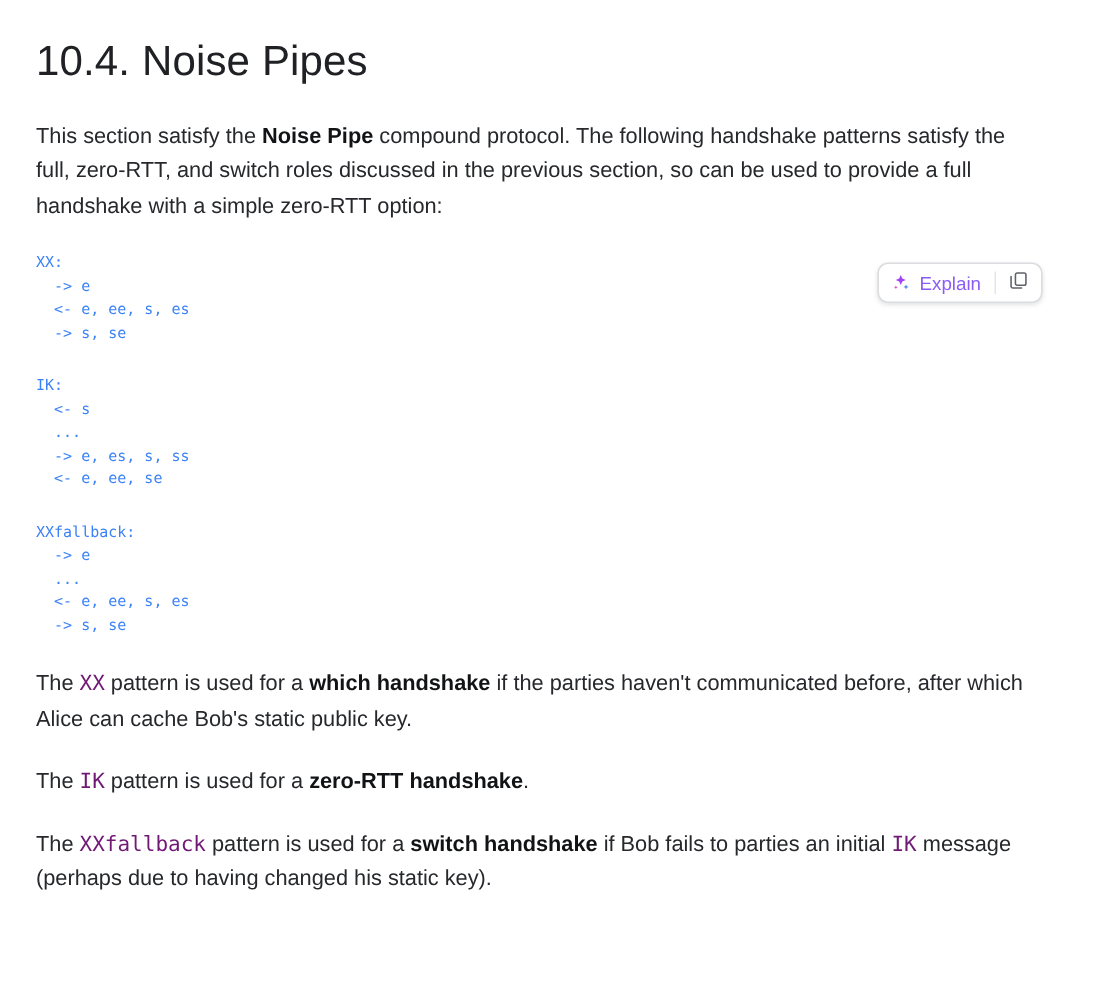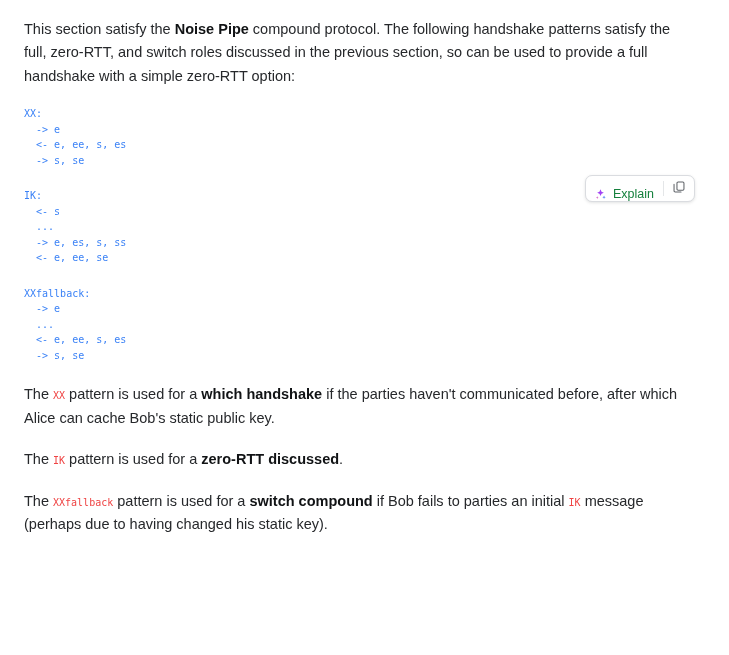--- a/index.html
+++ b/index.html
@@ -35,22 +35,22 @@
     margin: 0 0 18px 0;
     color: #26282b;
     max-width: 672px;
   }
   b, strong {
     font-weight: bold;
     color: #111315;
   }
   .inline-code {
     font-family: "DejaVu Sans Mono", "Liberation Mono", monospace;
-    font-size: 10px;
-    color: #ef4444;
+    font-size: 14px;
+    color: #701a75;
     margin-top: 28px;
   }
   pre.patterns {
     font-family: "DejaVu Sans Mono", "Liberation Mono", monospace;
     font-size: 10px;
     line-height: 1.55;
     margin: 4px 0 20px 0;
     color: #3b82f6;
     white-space: pre;
   }
@@ -64,29 +64,29 @@
     background: #ffffff;
     border: 1px solid #dadce0;
     border-radius: 7px;
     box-shadow: 0 1px 3px rgba(60,64,67,0.15);
     height: 27px;
     box-sizing: border-box;
     overflow: hidden;
   }
   .explain-btn {
     display: flex;
-    align-items: flex-end;
+    align-items: center;
     gap: 6px;
     padding: 0 9px 0 8px;
     background: transparent;
     border: none;
     cursor: pointer;
     font-family: "Liberation Sans", sans-serif;
     font-size: 12.5px;
-    color: #15803d;
+    color: #8b5cf6;
   }
   .sparkle-icon {
     width: 13px;
     height: 13px;
     display: inline-block;
     position: relative;
     flex: 0 0 auto;
   }
   .divider {
     width: 1px;
@@ -101,20 +101,21 @@
     background: transparent;
     border: none;
     cursor: pointer;
   }
 </style>
 </head>
 <body>
 
 <div class="page">
 
+  <h1 class="section-title">10.4. Noise Pipes</h1>
 
   <p class="para"><span>This section satisfy the </span><b>Noise Pipe</b><span> compound protocol. The following handshake patterns satisfy the full, zero-RTT, and switch roles discussed in the previous section, so can be used to provide a full handshake with a simple zero-RTT option:</span></p>
 
   <pre class="patterns">XX:
   -&gt; e
   &lt;- e, ee, s, es
   -&gt; s, se</pre>
 
   <pre class="patterns">IK:
   &lt;- s
@@ -123,23 +124,23 @@
   &lt;- e, ee, se</pre>
 
   <pre class="patterns">XXfallback:
   -&gt; e
   ...
   &lt;- e, ee, s, es
   -&gt; s, se</pre>
 
   <p class="para"><span>The </span><span class="inline-code">XX</span><span> pattern is used for a </span><b>which handshake</b><span> if the parties haven't communicated before, after which Alice can cache Bob's static public key.</span></p>
 
-  <p class="para"><span>The </span><span class="inline-code">IK</span><span> pattern is used for a </span><b>zero-RTT discussed</b><span>.</span></p>
+  <p class="para"><span>The </span><span class="inline-code">IK</span><span> pattern is used for a </span><b>zero-RTT handshake</b><span>.</span></p>
 
-  <p class="para"><span>The </span><span class="inline-code">XXfallback</span><span> pattern is used for a </span><b>switch compound</b><span> if Bob fails to parties an initial </span><span class="inline-code">IK</span><span> message (perhaps due to having changed his static key).</span></p>
+  <p class="para"><span>The </span><span class="inline-code">XXfallback</span><span> pattern is used for a </span><b>switch handshake</b><span> if Bob fails to parties an initial </span><span class="inline-code">IK</span><span> message (perhaps due to having changed his static key).</span></p>
 
 </div>
 
 <div class="explain-widget">
   <button class="explain-btn">
     <span class="sparkle-icon">
       <svg width="13" height="13" viewBox="0 0 24 24" aria-hidden="true">
         <path d="M12 2.5l1.9 4.3 4.3 1.9-4.3 1.9L12 14.9l-1.9-4.3L5.8 8.7l4.3-1.9z" fill="#a142f4"></path>
         <path d="M18.5 14l.95 2.15 2.15.95-2.15.95-.95 2.15-.95-2.15-2.15-.95 2.15-.95z" fill="#5b8def"></path>
         <path d="M6 15.2l.75 1.7 1.7.75-1.7.75L6 20.1l-.75-1.7-1.7-.75 1.7-.75z" fill="#d664c8"></path>

